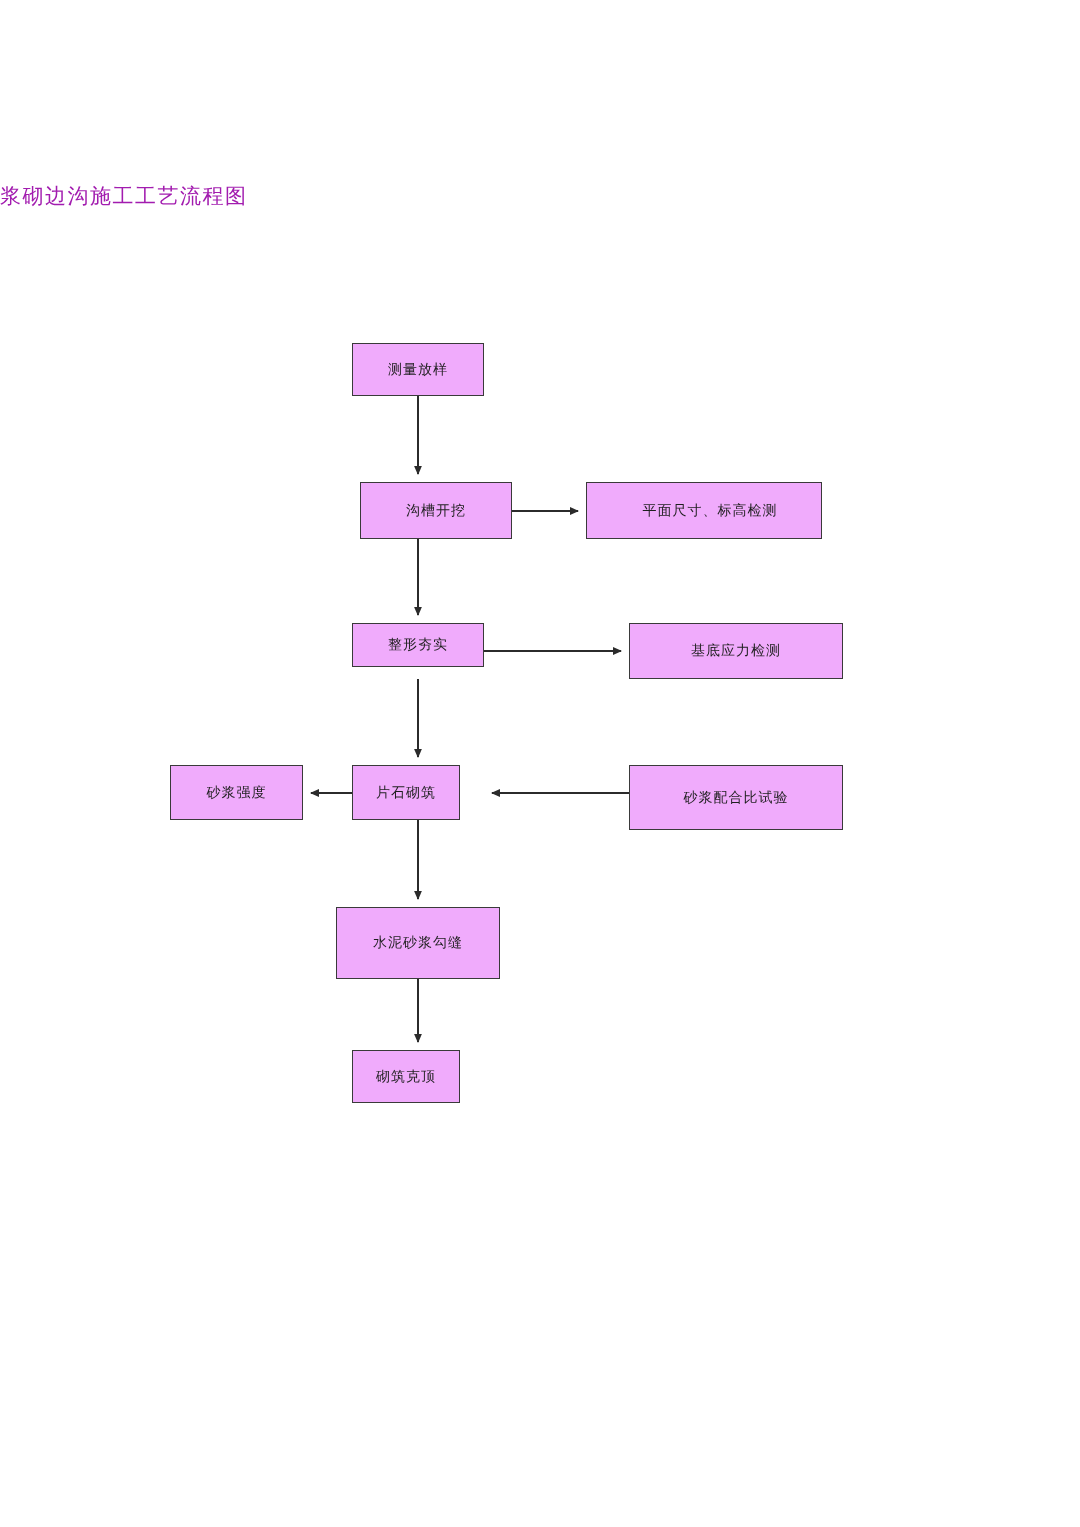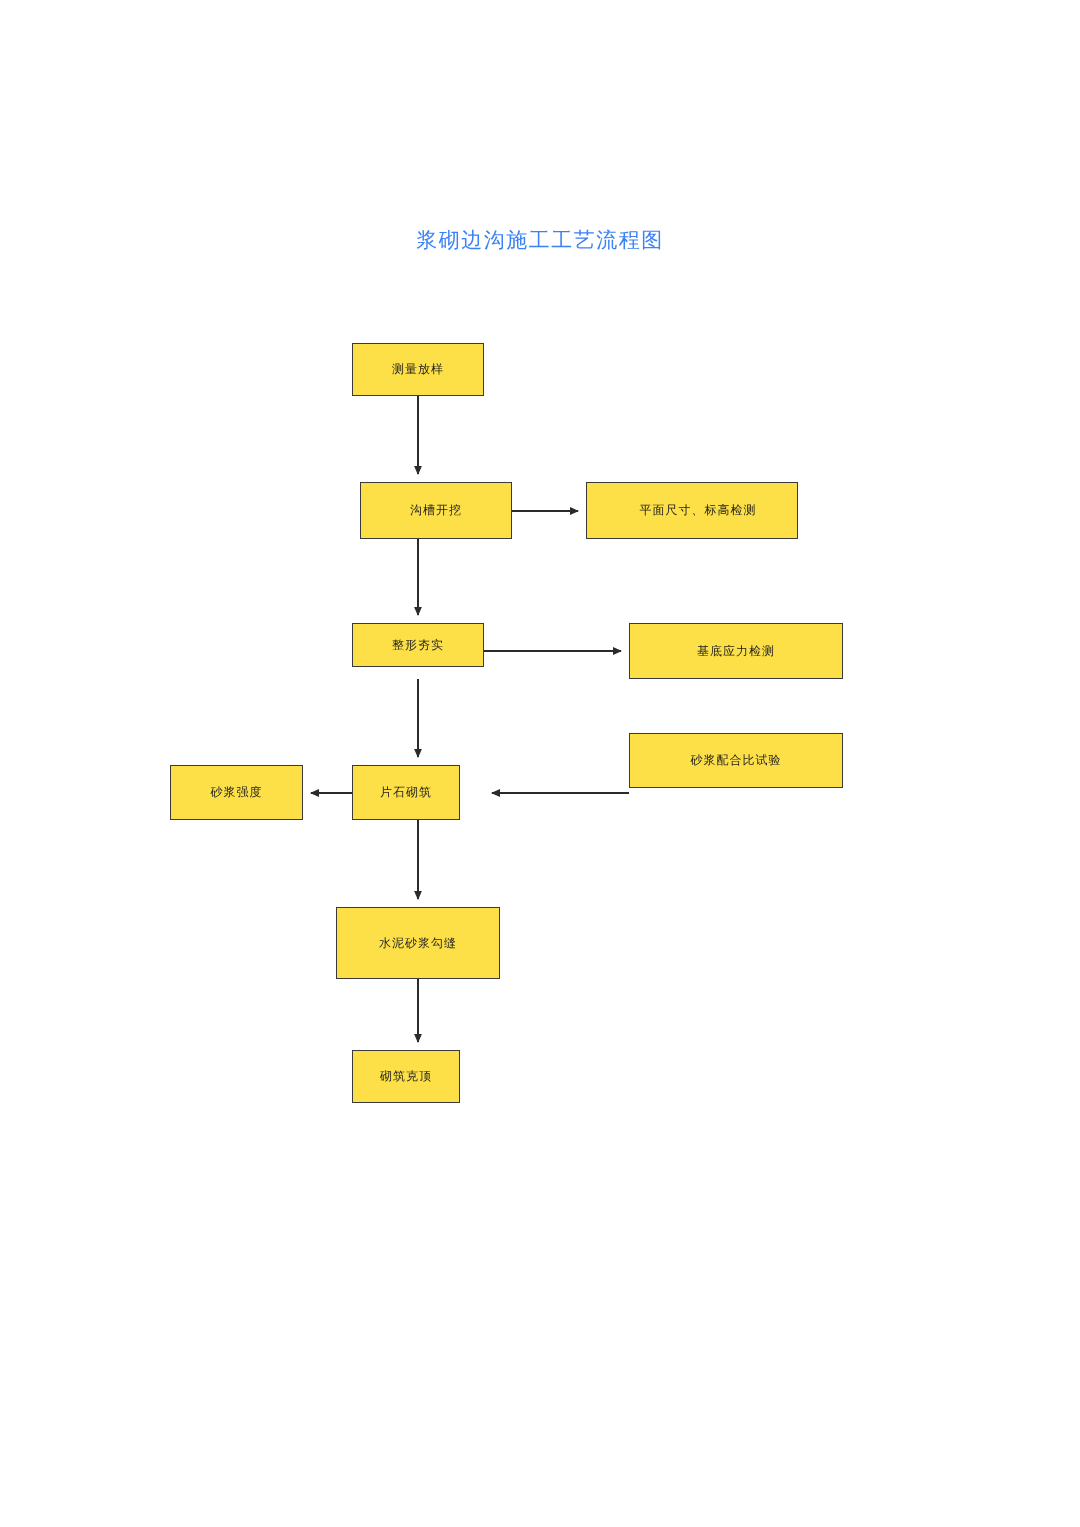--- a/index.html
+++ b/index.html
@@ -16,36 +16,34 @@
     width: 1080px;
     height: 1527px;
     background: #ffffff;
     overflow: hidden;
   }
   #chart-title {
     position: absolute;
     left: 0;
     top: 182px;
     width: 1080px;
-    text-align: center;
     font-size: 21px;
     letter-spacing: 1.5px;
-    color: #3b82f6;
+    color: #a21caf;
     font-family: "Liberation Serif", "DejaVu Serif", serif;
-    margin-top: 44px;
   }
   .flow-box {
     position: absolute;
     box-sizing: border-box;
     border: 1.6px solid #3a3a3a;
-    background: #fde047;
+    background: #f0abfc;
     display: flex;
     align-items: center;
     justify-content: center;
-    font-size: 12px;
+    font-size: 14px;
     letter-spacing: 1px;
     color: #1f1f1f;
     font-family: "Liberation Serif", "DejaVu Serif", serif;
     white-space: nowrap;
   }
   .flow-svg {
     position: absolute;
     left: 0;
     top: 0;
     width: 1080px;
@@ -81,22 +79,22 @@
 
     <line x1="629" y1="793" x2="492" y2="793" stroke="#2b2b2b" stroke-width="2" marker-end="url(#arrowhead)"></line>
 
     <line x1="418" y1="820" x2="418" y2="899" stroke="#2b2b2b" stroke-width="2" marker-end="url(#arrowhead)"></line>
 
     <line x1="418" y1="961" x2="418" y2="1042" stroke="#2b2b2b" stroke-width="2" marker-end="url(#arrowhead)"></line>
   </svg>
 
   <div class="flow-box" style="left: 352px; top: 343px; width: 132px; height: 53px;">测量放样</div>
   <div class="flow-box" style="left: 360px; top: 482px; width: 152px; height: 57px; text-align: right;">沟槽开挖</div>
-  <div class="flow-box" style="left: 586px; top: 482px; width: 212px; height: 57px; padding-left: 12px;">平面尺寸、标高检测</div>
+  <div class="flow-box" style="left: 586px; top: 482px; width: 236px; height: 57px; padding-left: 12px;">平面尺寸、标高检测</div>
   <div class="flow-box" style="left: 352px; top: 623px; width: 132px; height: 44px;">整形夯实</div>
   <div class="flow-box" style="left: 629px; top: 623px; width: 214px; height: 56px;">基底应力检测</div>
   <div class="flow-box" style="left: 352px; top: 765px; width: 108px; height: 55px; text-align: right;">片石砌筑</div>
   <div class="flow-box" style="left: 170px; top: 765px; width: 133px; height: 55px;">砂浆强度</div>
-  <div class="flow-box" style="left: 629px; top: 733px; width: 214px; height: 55px;">砂浆配合比试验</div>
+  <div class="flow-box" style="left: 629px; top: 765px; width: 214px; height: 65px;">砂浆配合比试验</div>
   <div class="flow-box" style="left: 336px; top: 907px; width: 164px; height: 72px;">水泥砂浆勾缝</div>
   <div class="flow-box" style="left: 352px; top: 1050px; width: 108px; height: 53px;">砌筑克顶</div>
 
 </div>
 
 </body></html>

